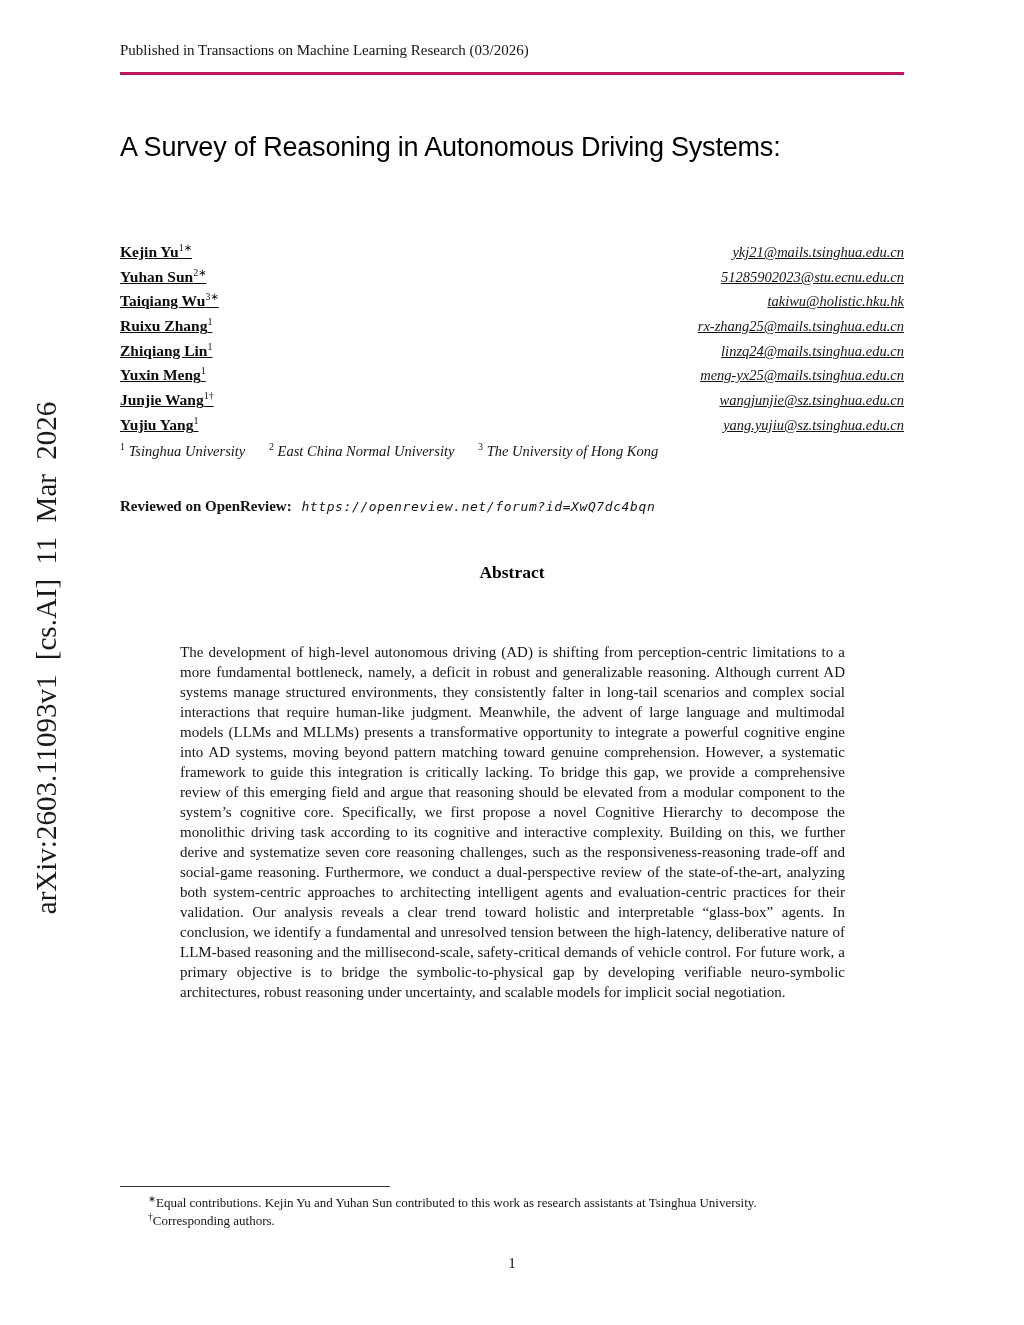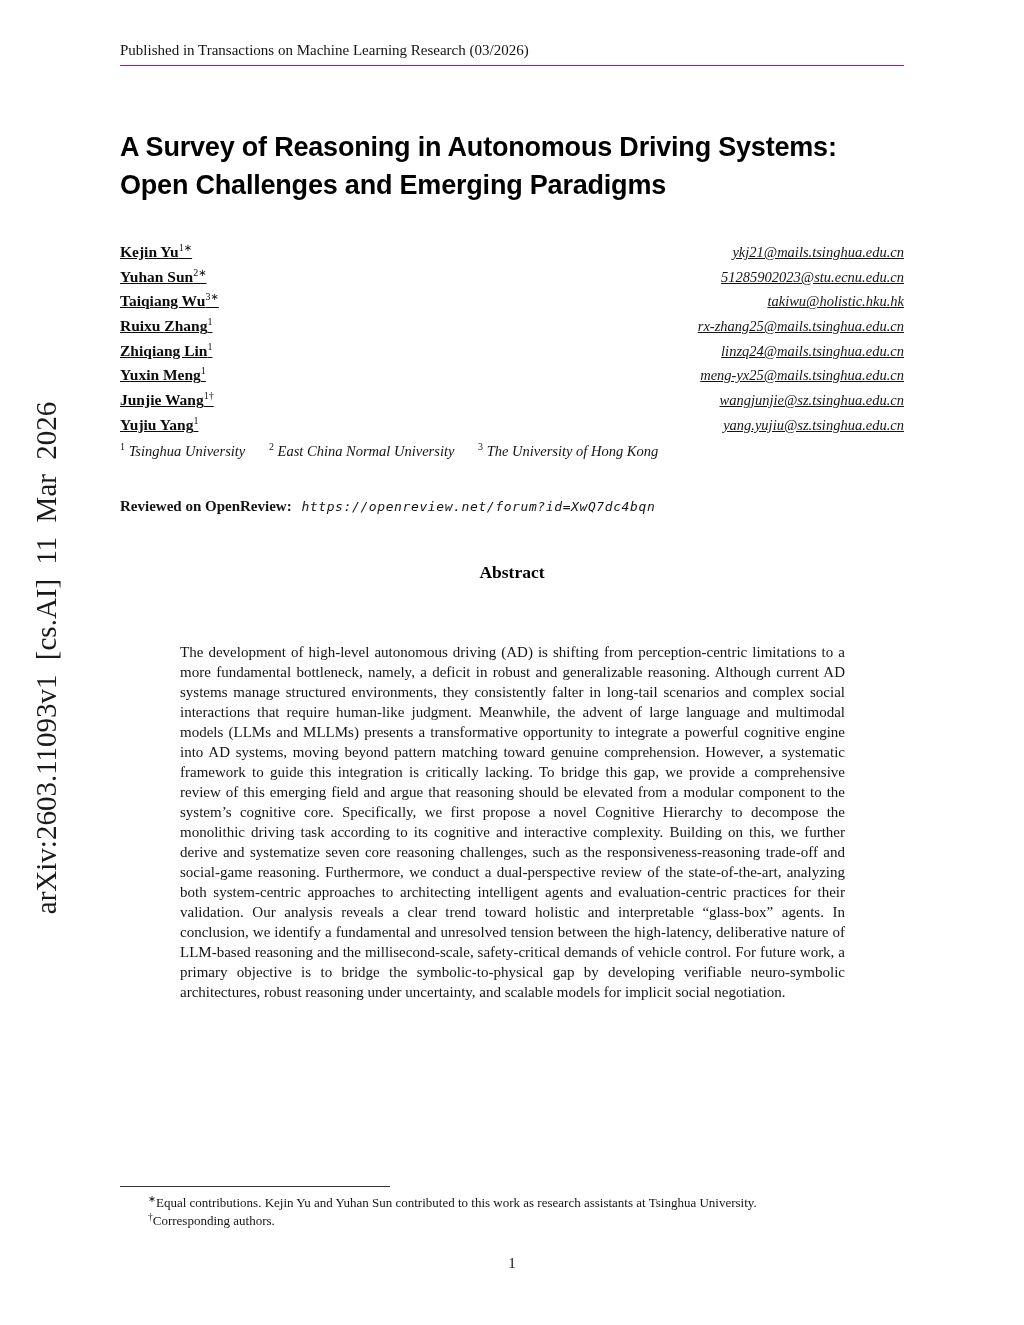--- a/index.html
+++ b/index.html
@@ -11,31 +11,31 @@
     color: #141414;
     font-family: "Liberation Serif", serif;
     overflow: hidden;
   }
 
   
   .header {
     position: absolute;
     top: 42px; left: 120px; width: 784px;
     font-size: 15px;
-    padding-bottom: 6px;
-    border-bottom: 1px solid #be185d;
+    padding-bottom: 13px;
+    border-bottom: 3px solid #be185d;
     color: #141414;
   }
 
   
   .title {
     position: absolute;
     top: 128px; left: 120px; width: 800px;
     font-family: "Liberation Sans", sans-serif;
-    font-weight: 700;
+    font-weight: 400;
     font-size: 27px;
     line-height: 38px;
     color: #000000;
     letter-spacing: -0.2px;
   }
 
   
   .authors { position: absolute; top: 243px; left: 120px; width: 784px; }
   .author-row {
     display: flex; justify-content: space-between; align-items: baseline;
@@ -105,21 +105,20 @@
 <body>
 
 <div class="page">
 
   <div class="header">Published in Transactions on Machine Learning Research (03/2026)</div>
 
   <div class="arxiv-stamp">arXiv:2603.11093v1 [cs.AI] 11 Mar 2026</div>
 
   <div class="title">
     <div>A Survey of Reasoning in Autonomous Driving Systems:</div>
-    <div>Open Challenges and Emerging Paradigms</div>
   </div>
 
   <div class="authors">
     <div class="author-row">
       <span class="author-name"><span>Kejin Yu</span><sup>1∗</sup></span>
       <span class="author-email">ykj21@mails.tsinghua.edu.cn</span>
     </div>
     <div class="author-row">
       <span class="author-name"><span>Yuhan Sun</span><sup>2∗</sup></span>
       <span class="author-email">51285902023@stu.ecnu.edu.cn</span>

